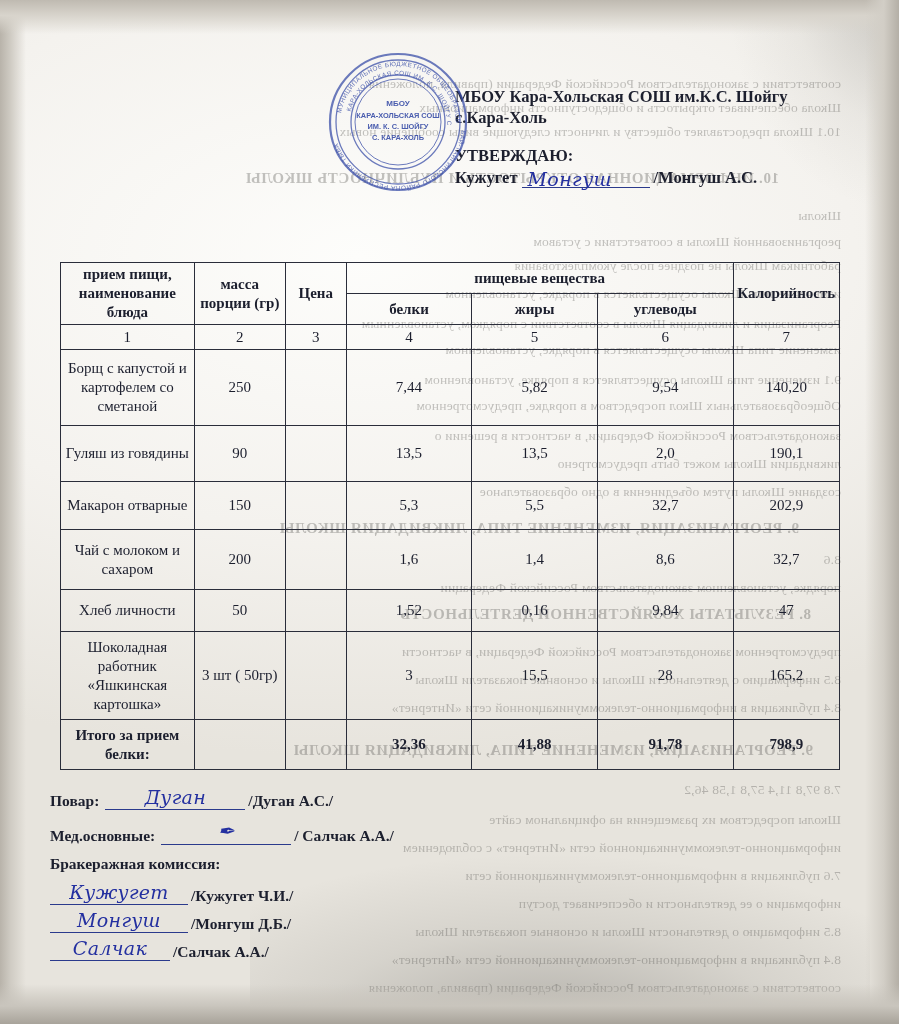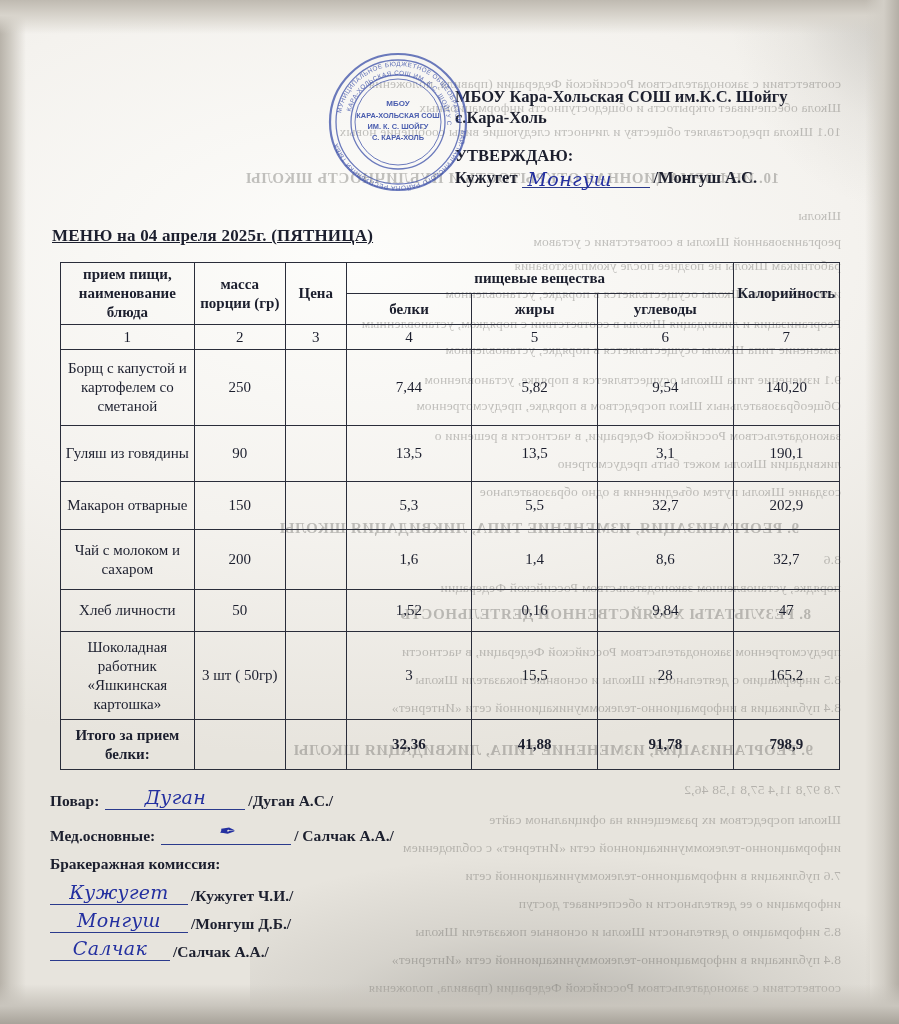--- a/index.html
+++ b/index.html
@@ -299,21 +299,20 @@
         </g>
         <g fill="#3b4fa8" fill-opacity="0.92" font-family="Liberation Sans, sans-serif" text-anchor="middle" font-weight="bold">
           <text x="76" y="58" font-size="8">МБОУ</text>
           <text x="76" y="70" font-size="7.4">КАРА-ХОЛЬСКАЯ СОШ</text>
           <text x="76" y="81" font-size="7.4">ИМ. К. С. ШОЙГУ</text>
           <text x="76" y="92" font-size="7.4">С. КАРА-ХОЛЬ</text>
         </g>
       </svg>
     </div>
 
-    <div class="menu-title">МЕНЮ на 04 апреля  2025г. (ПЯТНИЦА)</div>
 
     <table class="menu">
       <colgroup>
         <col class="c1">
           <col class="c2">
           <col class="c3">
           <col class="c4">
           <col class="c5">
           <col class="c6">
           <col class="c7">
@@ -350,21 +349,21 @@
           <td>5,82</td>
           <td>9,54</td>
           <td>140,20</td>
         </tr>
         <tr style="height:56px;">
           <td>Гуляш из говядины</td>
           <td>90</td>
           <td></td>
           <td>13,5</td>
           <td>13,5</td>
-          <td>3,1</td>
+          <td>2,0</td>
           <td>190,1</td>
         </tr>
         <tr style="height:48px;">
           <td>Макарон отварные</td>
           <td>150</td>
           <td></td>
           <td>5,3</td>
           <td>5,5</td>
           <td>32,7</td>
           <td>202,9</td>

